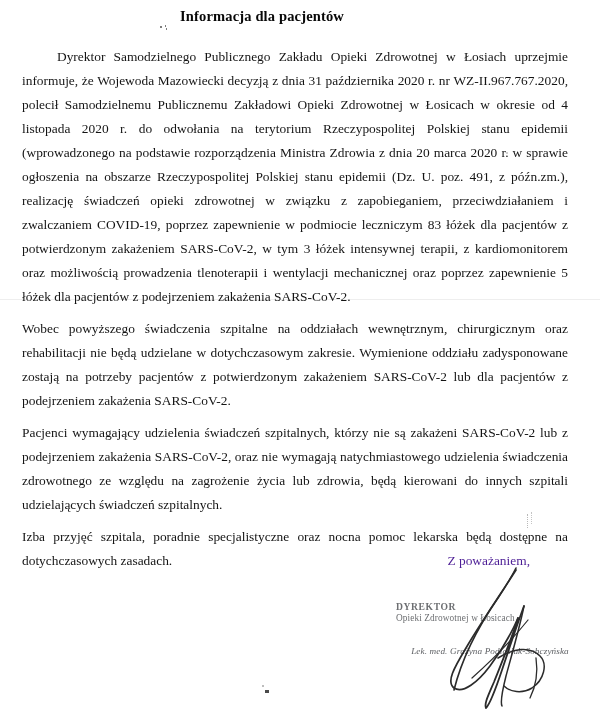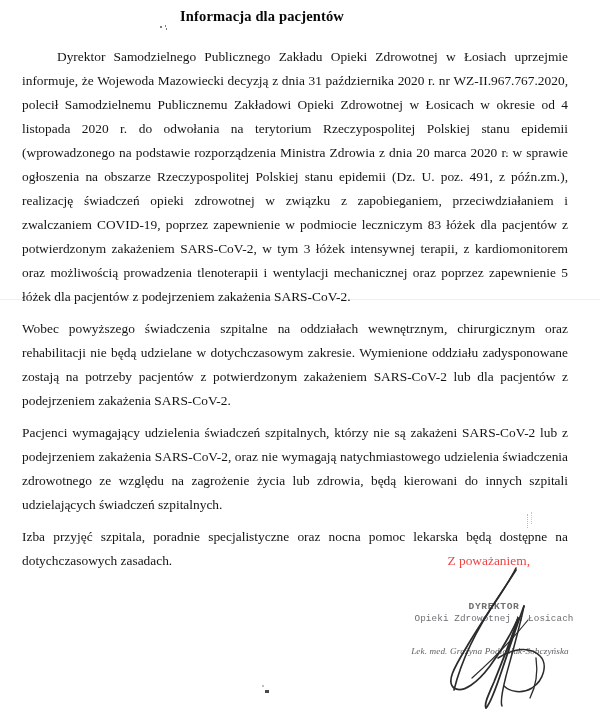--- a/index.html
+++ b/index.html
@@ -59,34 +59,33 @@
 
   
   .closing {
     position: absolute;
     left: 330px;
     top: 551px;
     width: 238px;
     text-align: right;
     font-size: 13.4px;
     line-height: 20px;
-    color: #ef4444;
+    color: #4c1d95;
     padding-right: 38px;
     box-sizing: border-box;
   }
 
   
   .stamp {
     position: absolute;
     left: 396px;
     top: 601px;
     width: 196px;
-    text-align: center;
     color: #6d6f72;
-    font-family: Liberation Mono, monospace;
+    font-family: Liberation Serif, serif;
     line-height: 11.5px;
     letter-spacing: 0.1px;
   }
   .stamp-role {
     font-size: 9.6px;
     font-weight: bold;
     letter-spacing: 0.6px;
   }
   .stamp-org {
     font-size: 9.3px;

